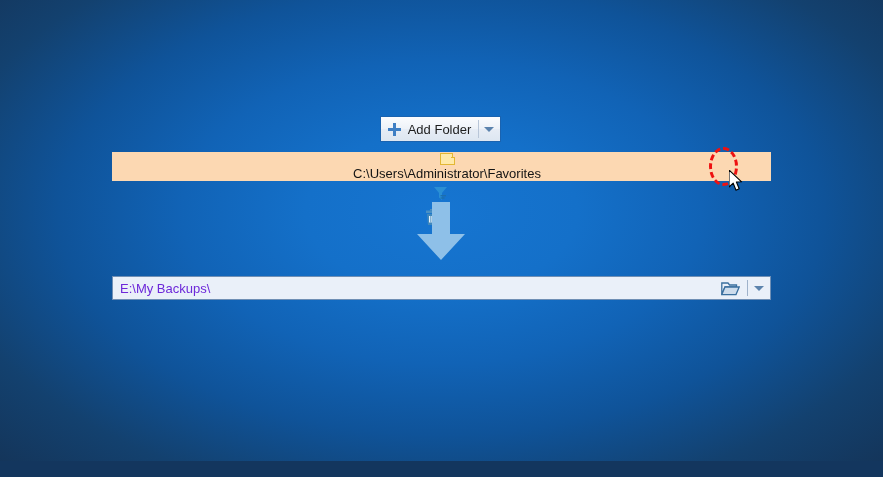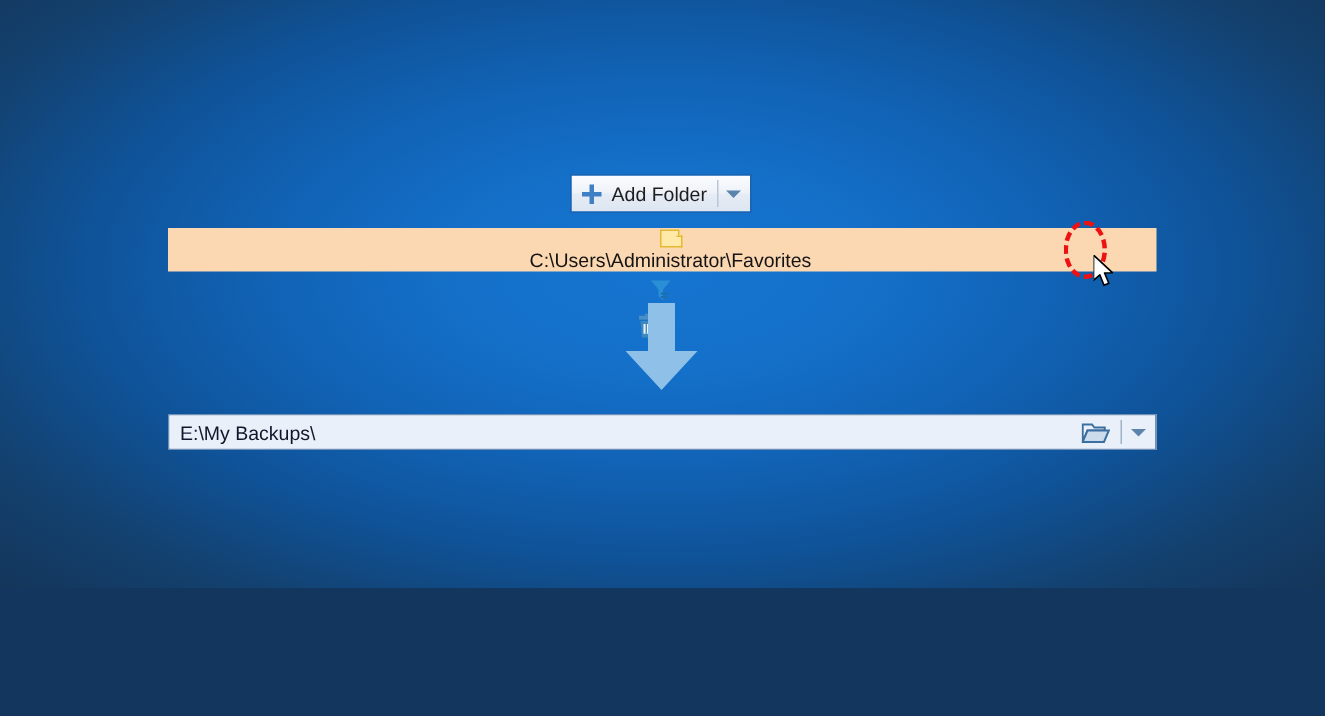--- a/index.html
+++ b/index.html
@@ -10,21 +10,21 @@
     width: 883px;
     height: 477px;
     overflow: hidden;
     font-family: "Liberation Sans", sans-serif;
     background: #13365e;
   }
 
   #app {
     position: relative;
     width: 883px;
-    height: 392px;
+    height: 461px;
     background:
       radial-gradient(ellipse 70% 78% at 50% 46%,
         #1675d1 0%,
         #1470c9 22%,
         #1163b6 42%,
         #0f5399 62%,
         #13416f 82%,
         #14355a 100%);
     overflow: hidden;
   }
@@ -188,21 +188,21 @@
     border: 1px solid #6f8fb5;
     box-sizing: border-box;
     background: #eaf0f9;
   }
   #dest-path {
     flex: 1 1 auto;
     display: flex;
     align-items: center;
     padding-left: 7px;
     font-size: 13px;
-    color: #0f172a;
+    color: #6d28d9;
     white-space: nowrap;
     background: #eaf0f9;
   }
   #dest-browse {
     flex: 0 0 auto;
     width: 34px;
     display: flex;
     align-items: center;
     justify-content: center;
     background: #eaf0f9;

